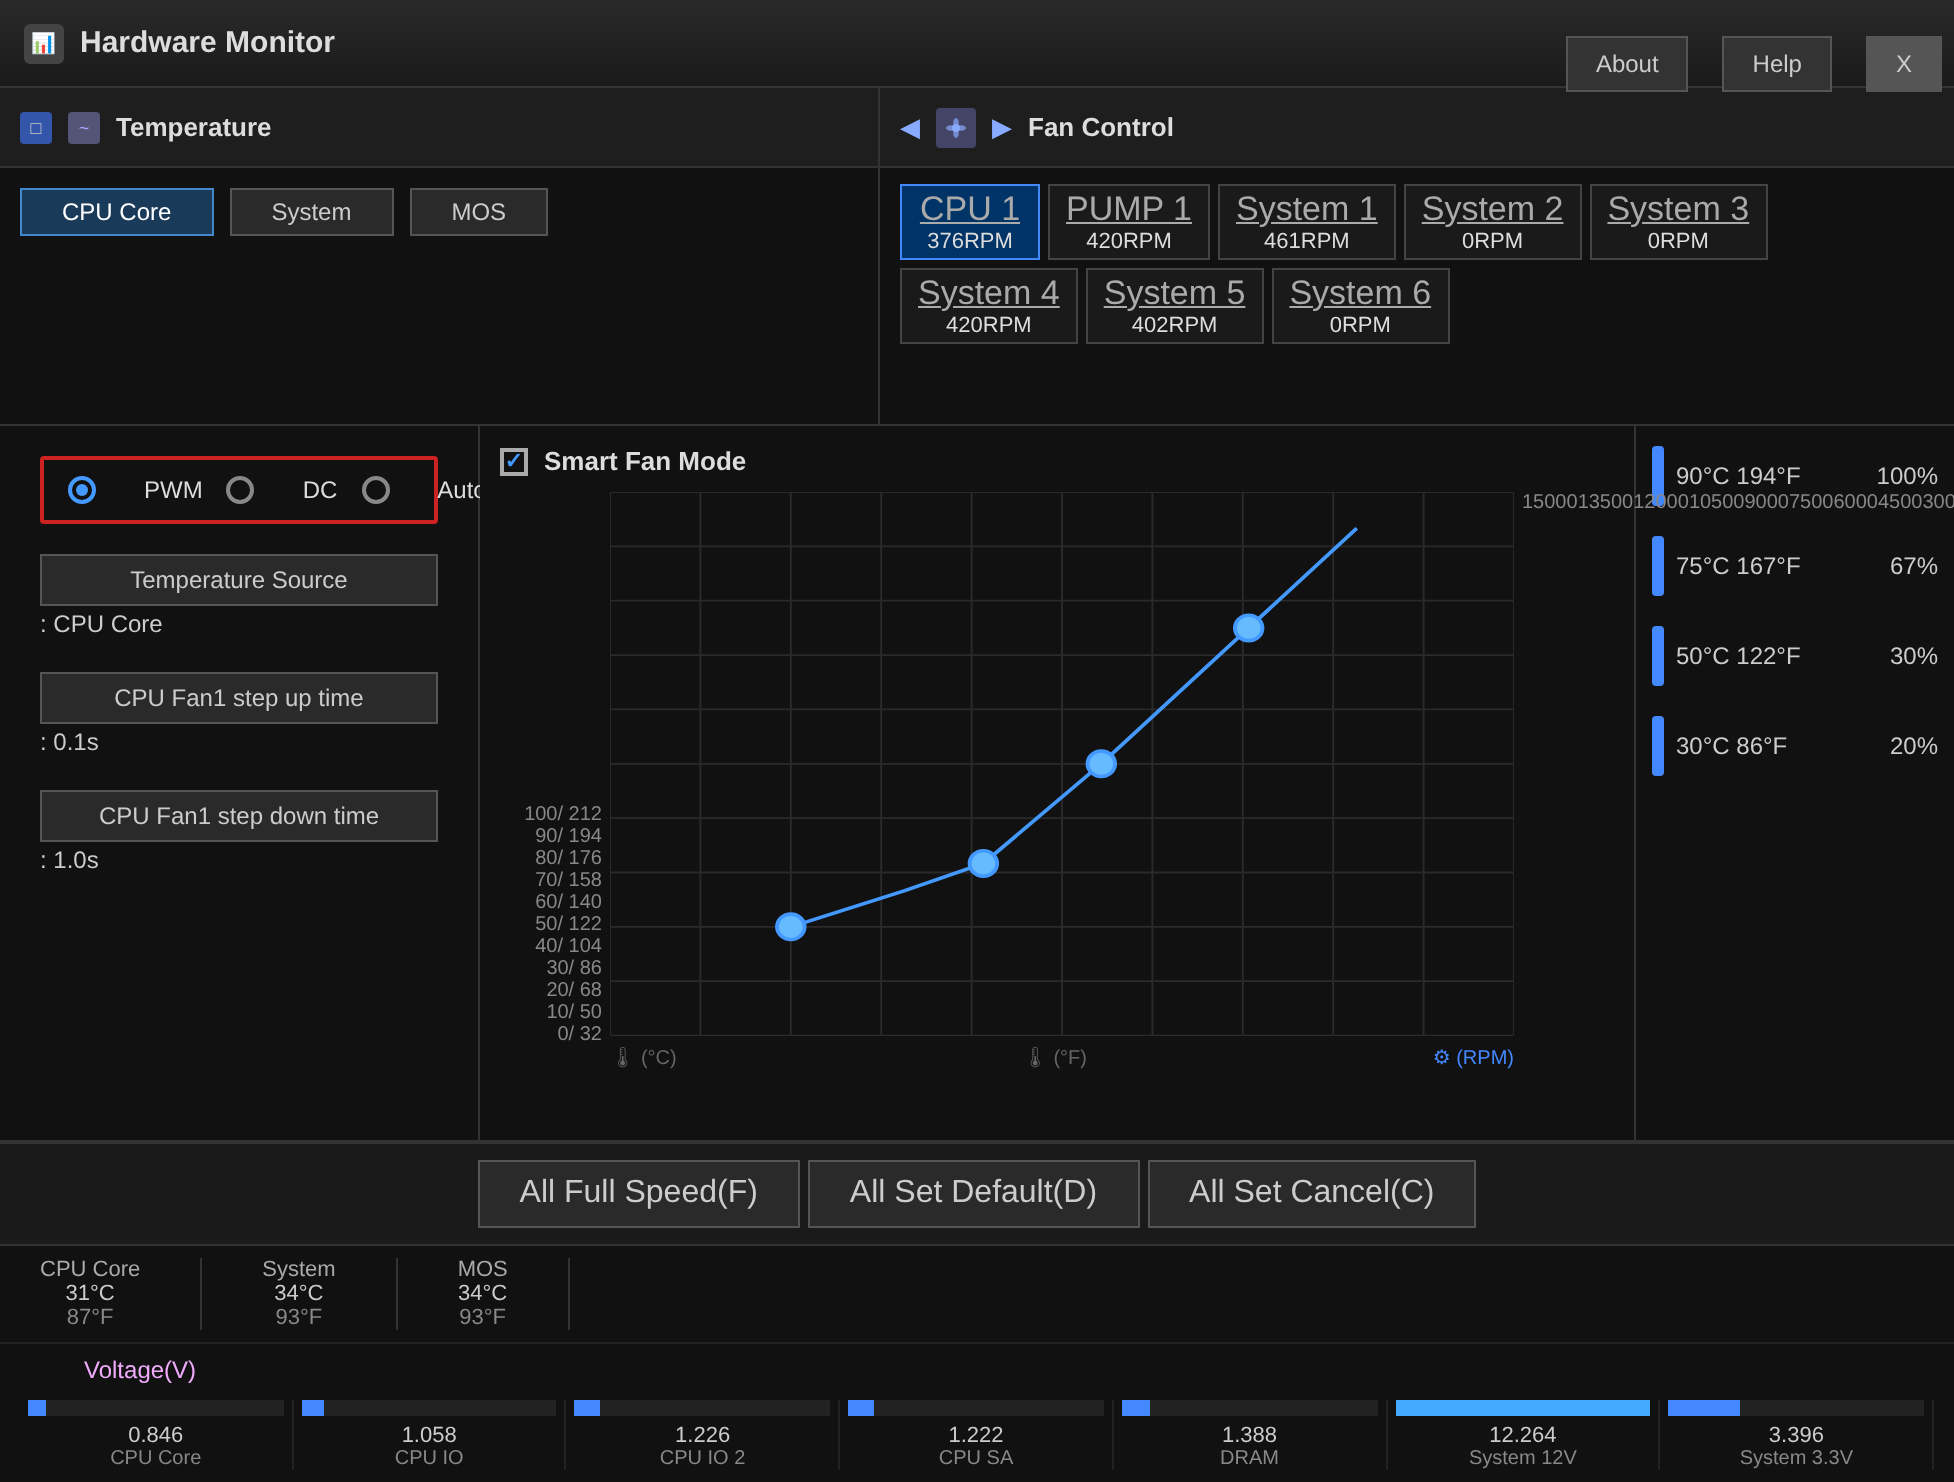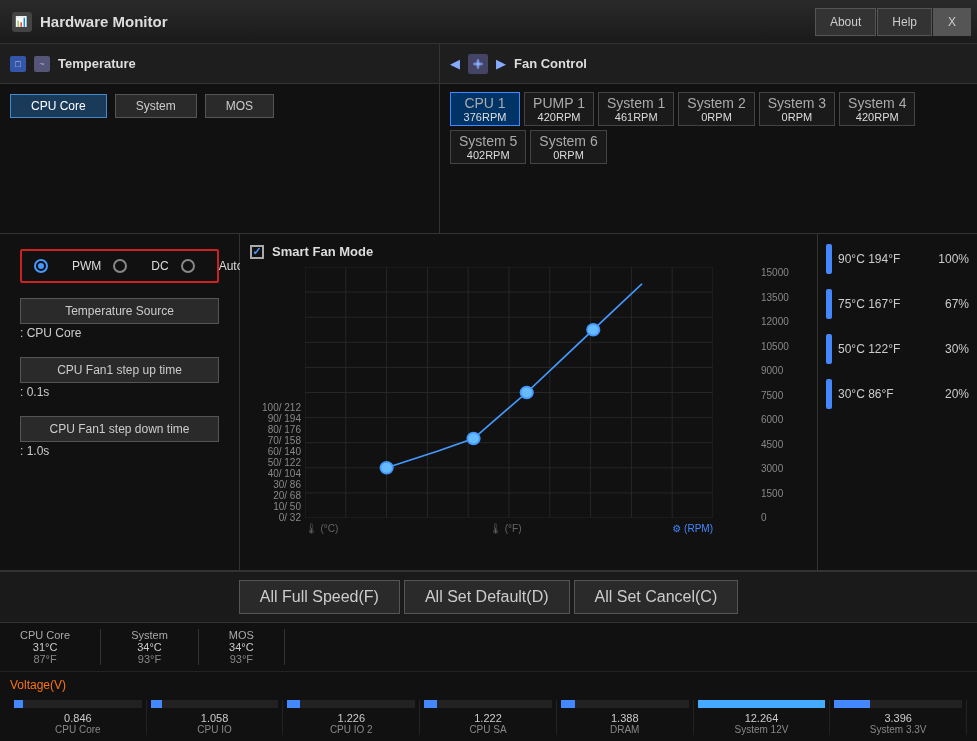--- a/index.html
+++ b/index.html
@@ -34,25 +34,25 @@
       font-size: 10px;
     }
     .title-text {
       color: #ddd;
       font-size: 15px;
       font-weight: bold;
     }
     .title-buttons {
       position: absolute;
       right: 0;
-      top: 0;
+      top: 10px;
       height: 100%;
       display: flex;
       align-items: center;
-      gap: 1px;
+      gap: 17px;
       padding-right: 6px;
     }
     .title-btn {
       background: #333;
       color: #ccc;
       border: 1px solid #555;
       padding: 4px 14px;
       cursor: pointer;
       font-size: 12px;
       height: 28px;
@@ -163,21 +163,21 @@
       padding: 2px 8px;
       text-align: center;
       cursor: pointer;
       min-width: 70px;
     }
     .fan-speed-btn.active {
       background: #003366;
       border-color: #4488ff;
       color: #fff;
     }
-    .fan-speed-btn .rpm-label { font-size: 14px; color: #aaa; }
+    .fan-speed-btn .rpm-label { font-size: 17px; color: #aaa; text-decoration: underline; }
     .fan-speed-btn .rpm-value { font-size: 11px; color: #ddd; }
 
     
     .middle-section {
       display: flex;
       flex: 1;
       border-bottom: 1px solid #333;
     }
 
     
@@ -291,27 +291,25 @@
     .chart-x-axis {
       display: flex;
       justify-content: space-between;
       color: #666;
       font-size: 10px;
       padding: 2px 0;
     }
     .chart-y-right {
       width: 50px;
       display: flex;
-      flex-direction: column;
       justify-content: space-between;
       padding-bottom: 20px;
       color: #888;
       font-size: 10px;
       padding-left: 4px;
-      margin-left: 44px;
     }
 
     
     .legend-bar {
       width: 160px;
       background: #111;
       border-left: 1px solid #333;
       padding: 10px 8px;
       display: flex;
       flex-direction: column;
@@ -376,23 +374,24 @@
     .status-temp { color: #ccc; font-size: 11px; }
     .status-tempf { color: #888; font-size: 11px; }
 
     
     .voltage-section {
       background: #111;
       padding: 6px 10px;
       border-top: 1px solid #222;
     }
     .voltage-title {
-      color: #f97316;
+      color: #f0abfc;
       font-size: 12px;
       margin-bottom: 8px;
+      margin-left: 32px;
     }
     .voltage-bars {
       display: flex;
       gap: 0;
       align-items: flex-end;
     }
     .voltage-item {
       display: flex;
       flex-direction: column;
       align-items: center;

